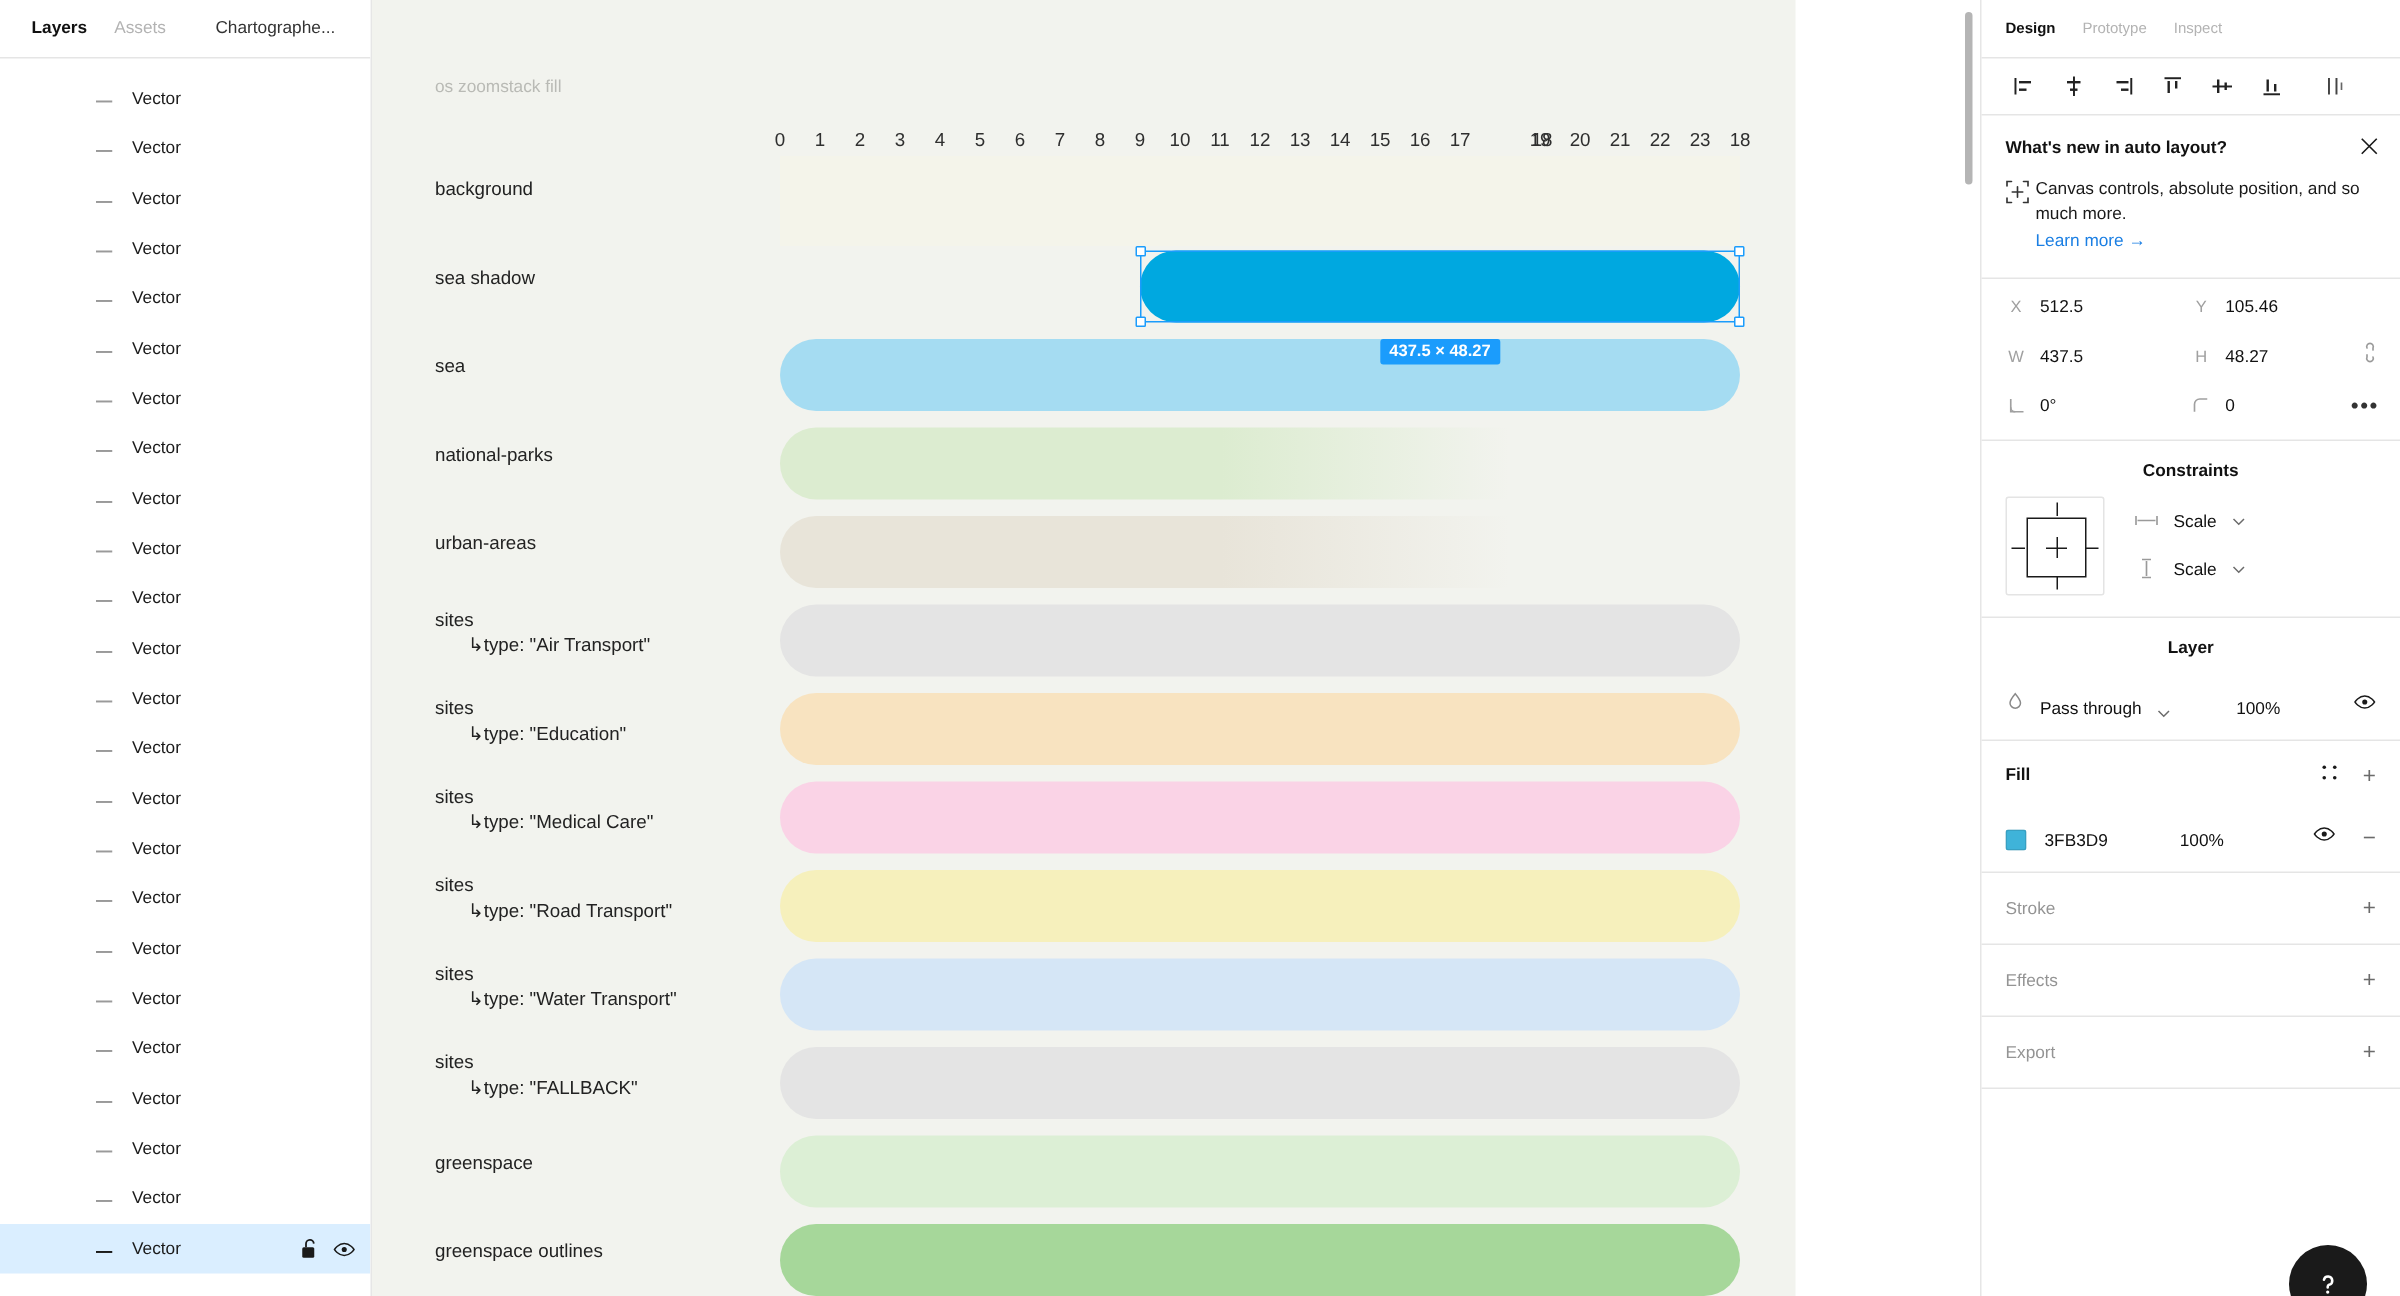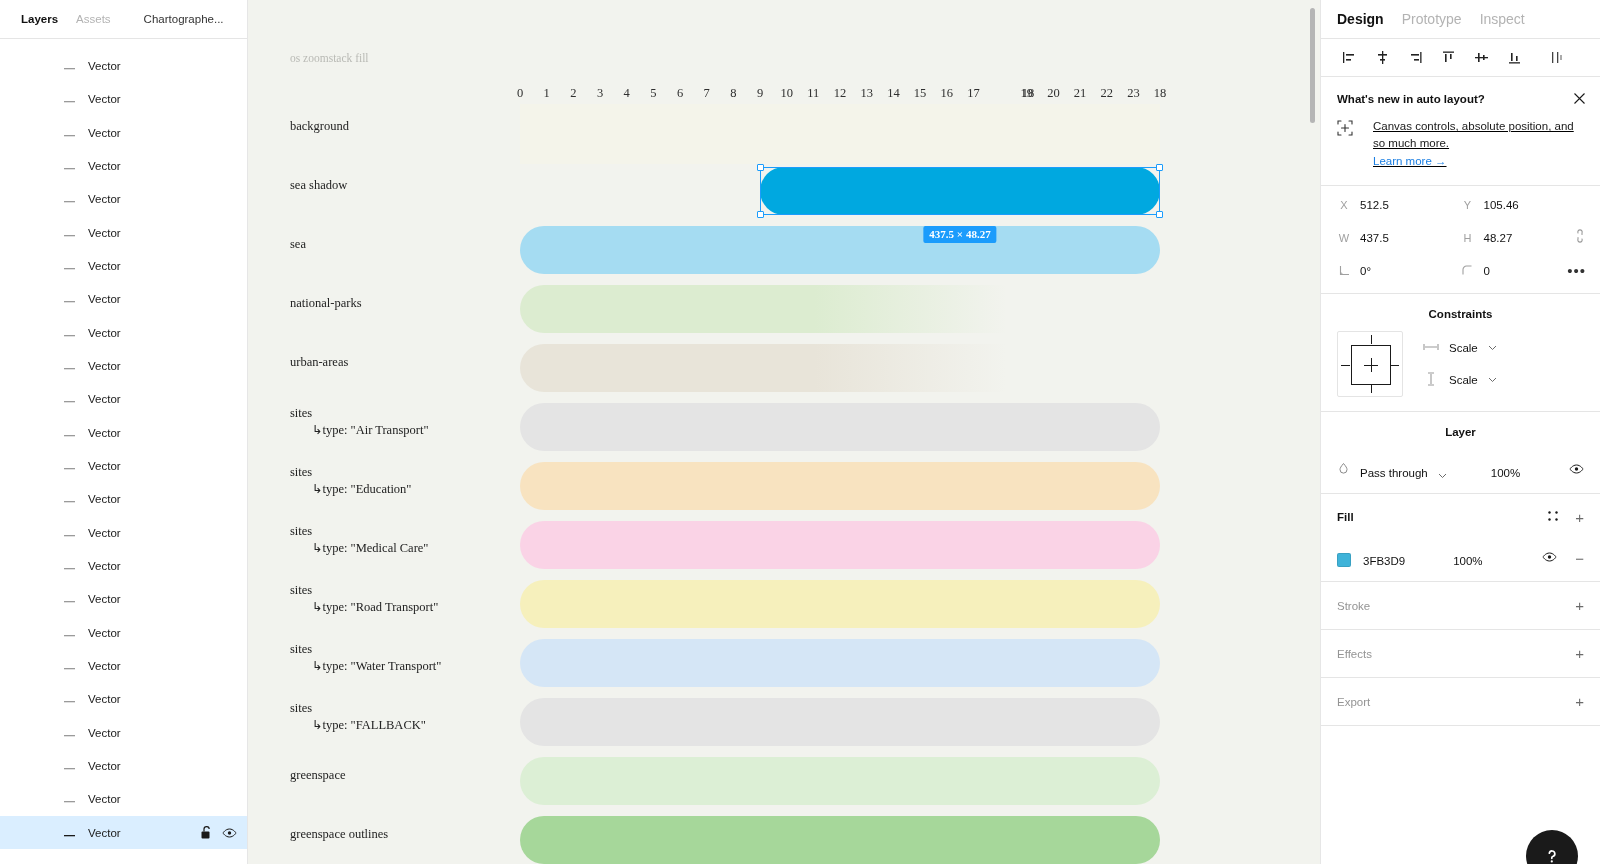--- a/index.html
+++ b/index.html
@@ -60,24 +60,23 @@
   .layer-row .row-icons {
     position: absolute; right: 10px; top: 0; bottom: 0;
     display: flex; align-items: center; gap: 10px;
   }
   .layer-row.selected .dash { color: #1a1a1a; }
   .layer-row .row-icons svg { display: block; }
 
   
   #canvas {
     position: absolute; left: 248px; top: 0;
-    width: 1072px; height: 864px;
+    width: 949px; height: 864px;
     background: #f2f3ee;
     overflow: hidden;
-    font-family: Liberation Serif, serif;
   }
   #frame-name {
     position: absolute; left: 42px; top: 52px;
     font-size: 11.5px; color: #b9bab5;
     user-select: none;
   }
   #ruler {
     position: absolute; top: 86px; left: 0; right: 0; height: 20px;
   }
   .tick {
@@ -122,21 +121,21 @@
     position: absolute; left: 1320px; top: 0;
     width: 280px; height: 864px;
     background: #ffffff;
     border-left: 1px solid #e6e6e6;
   }
   #right-tabs {
     height: 39px; display: flex; align-items: center;
     padding-left: 16px; gap: 18px;
     border-bottom: 1px solid #e5e5e5;
   }
-  .rtab { font-size: 14px; color: #b3b3b3; cursor: pointer; user-select: none; }
+  .rtab { font-size: 10px; color: #b3b3b3; cursor: pointer; user-select: none; }
   .rtab.active { color: #111; font-weight: bold; }
 
   #align-bar {
     height: 38px; display: flex; align-items: center;
     padding: 0 12px; gap: 0;
     border-bottom: 1px solid #e5e5e5;
   }
   .align-btn {
     width: 33px; height: 28px;
     display: flex; align-items: center; justify-content: center;
@@ -149,21 +148,21 @@
   }
   .section-title {
     font-size: 11.5px; font-weight: bold; color: #111;
     margin-bottom: 11px;
     text-align: center;
   }
   .muted-title { font-size: 11.5px; color: #949494; }
 
   #whats-new { position: relative; padding: 16px; border-bottom: 1px solid #e5e5e5; }
   #whats-new h4 { font-size: 11.5px; color: #111; font-weight: bold; margin-bottom: 13px; }
-  #whats-new .wn-body { display: flex; gap: 20px; text-decoration: underline; }
+  #whats-new .wn-body { display: flex; gap: 4px; }
   #whats-new .wn-text { font-size: 11.5px; color: #1a1a1a; line-height: 16.5px; }
   #whats-new a { color: #1b7fe3; text-decoration: none; font-size: 11.5px; }
   #wn-close { position: absolute; right: 14px; top: 14px; cursor: pointer; }
 
   .prop-grid { display: grid; grid-template-columns: 1fr 1fr; row-gap: 0; }
   .prop {
     display: flex; align-items: center; height: 33px;
     gap: 9px;
   }
   .prop .plabel {

